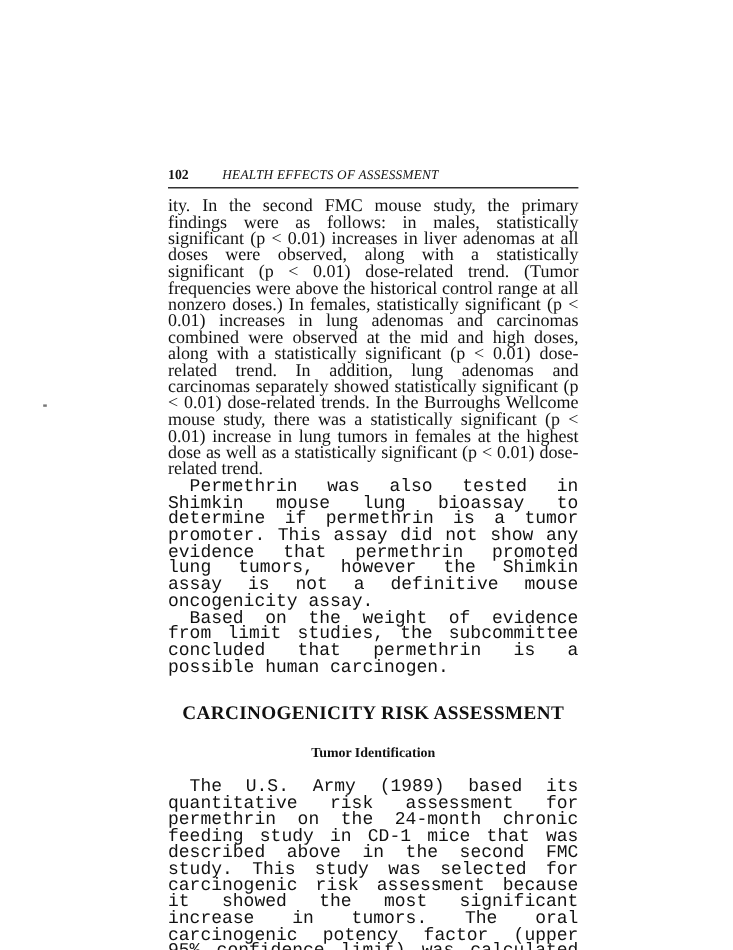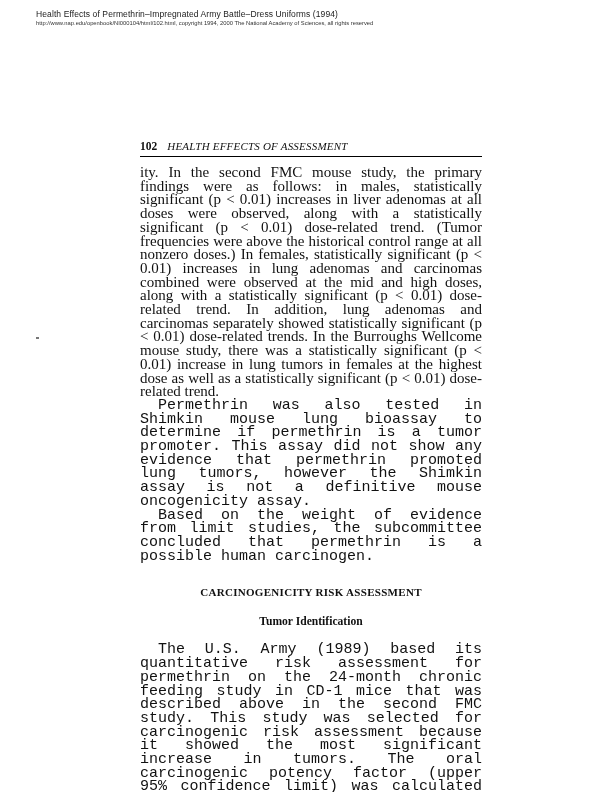--- a/index.html
+++ b/index.html
@@ -47,21 +47,21 @@
   
   .content {
     position: absolute;
     left: 140px;
     top: 140px;
     width: 342px;
   }
   .running-head {
     display: flex;
     align-items: baseline;
-    gap: 10px;
+    gap: 28px;
     border-bottom: 1.2px solid #000000;
     padding-bottom: 4px;
     margin-bottom: 9px;
   }
   .running-head .page-number {
     font-weight: bold;
     font-size: 11.5px;
   }
   .running-head .head-title {
     font-style: italic;
@@ -75,42 +75,38 @@
     text-align: justify;
   }
   .bodytext p.indent {
     text-indent: 18px;
     font-family: Liberation Mono, monospace;
   }
   .section-heading {
     margin: 23px 0 0 0;
     text-align: center;
     font-weight: bold;
-    font-size: 11px;
+    font-size: 16px;
     letter-spacing: 0.3px;
   }
   .sub-heading {
     margin: 17px 0 0 0;
     text-align: center;
     font-weight: bold;
     font-size: 11.6px;
   }
   .after-headings {
     margin-top: 15px !important;
   }
 </style>
 </head>
 <body>
 
 <div class="page">
 
-  <div class="scan-header">
-    <div class="title">Health Effects of Permethrin–Impregnated Army Battle–Dress Uniforms  (1994)</div>
-    <div class="source">http://www.nap.edu/openbook/NI000104/html/102.html, copyright 1994, 2000 The National Academy of Sciences, all rights reserved</div>
-  </div>
 
   <div class="artifact"></div>
 
   <div class="content">
 
     <div class="running-head">
       <span class="page-number">102</span>
       <span class="head-title">HEALTH EFFECTS OF ASSESSMENT</span>
     </div>
 

